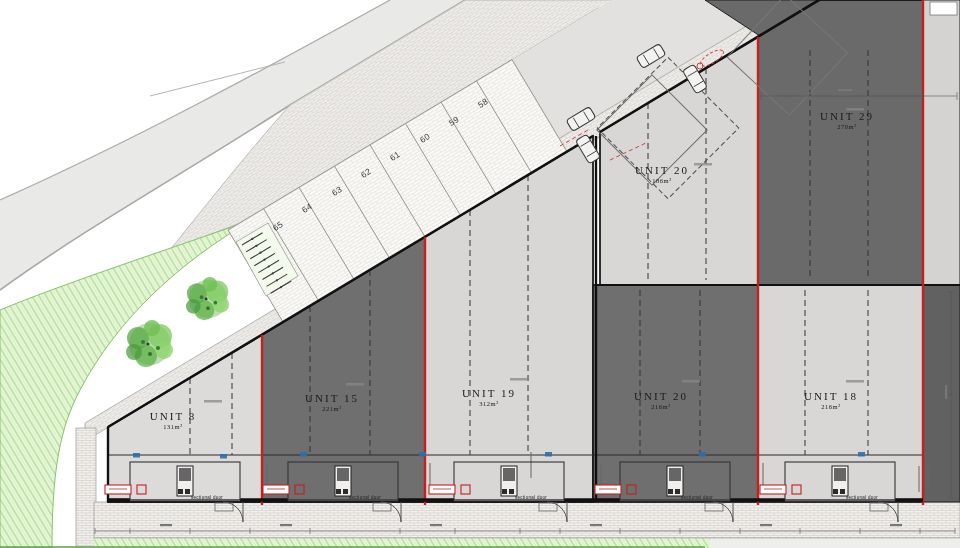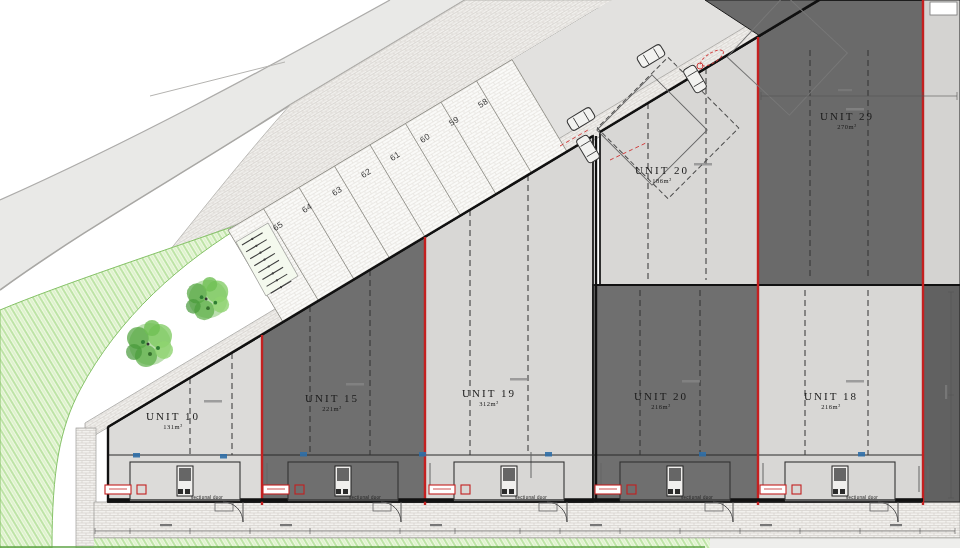--- a/index.html
+++ b/index.html
@@ -343,21 +343,21 @@
 
 <g>
   <rect x="94" y="538" width="616" height="10" fill="url(#greenDiag)"></rect>
   <rect x="710" y="538" width="250" height="10" fill="#eeeeec"></rect>
   <path d="M0,547 H705" stroke="#5da344" stroke-width="1.5"></path>
   <path d="M94,538 H960" stroke="#9b9a97" stroke-width="0.6"></path>
 </g>
 </svg>
 
 <div class="ovl unit-label" style="left:173px;top:420px;">
-  <span>UNIT 10</span>
+  <span>UNIT 8</span>
   <span class="area">131m²</span>
 </div>
 <div class="ovl unit-label" style="left:322px;top:402px;margin-left:10px;">
   <span>UNIT 15</span>
   <span class="area">221m²</span>
 </div>
 <div class="ovl unit-label" style="left:489px;top:397px;">
   <span>UNIT 19</span>
   <span class="area">312m²</span>
 </div>

